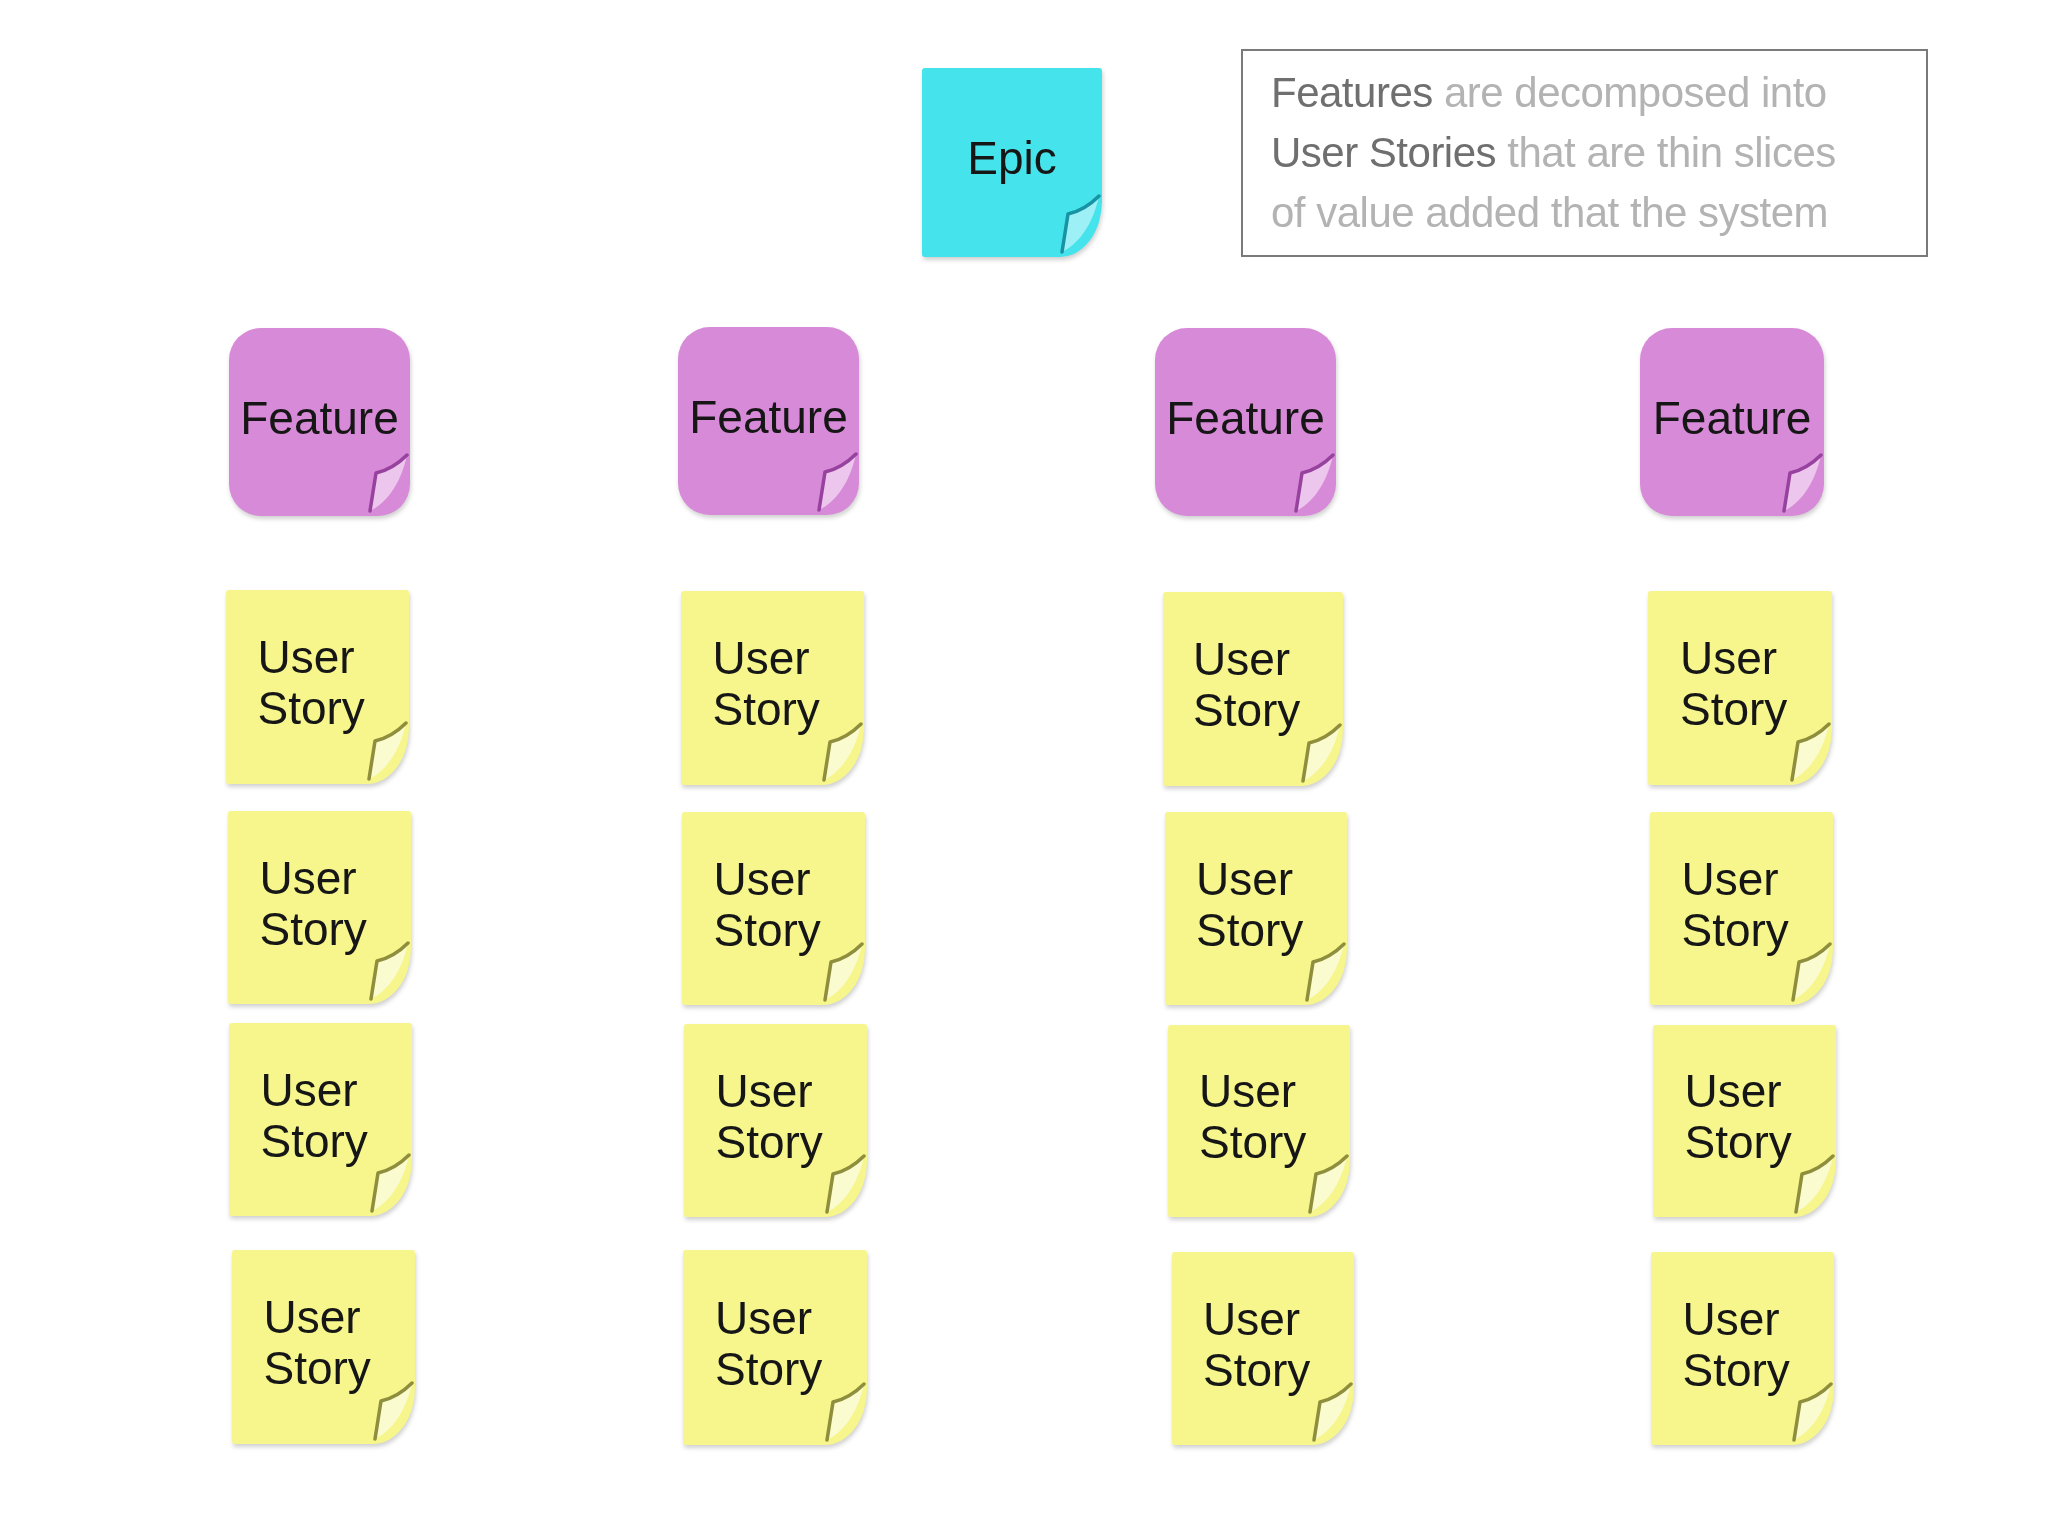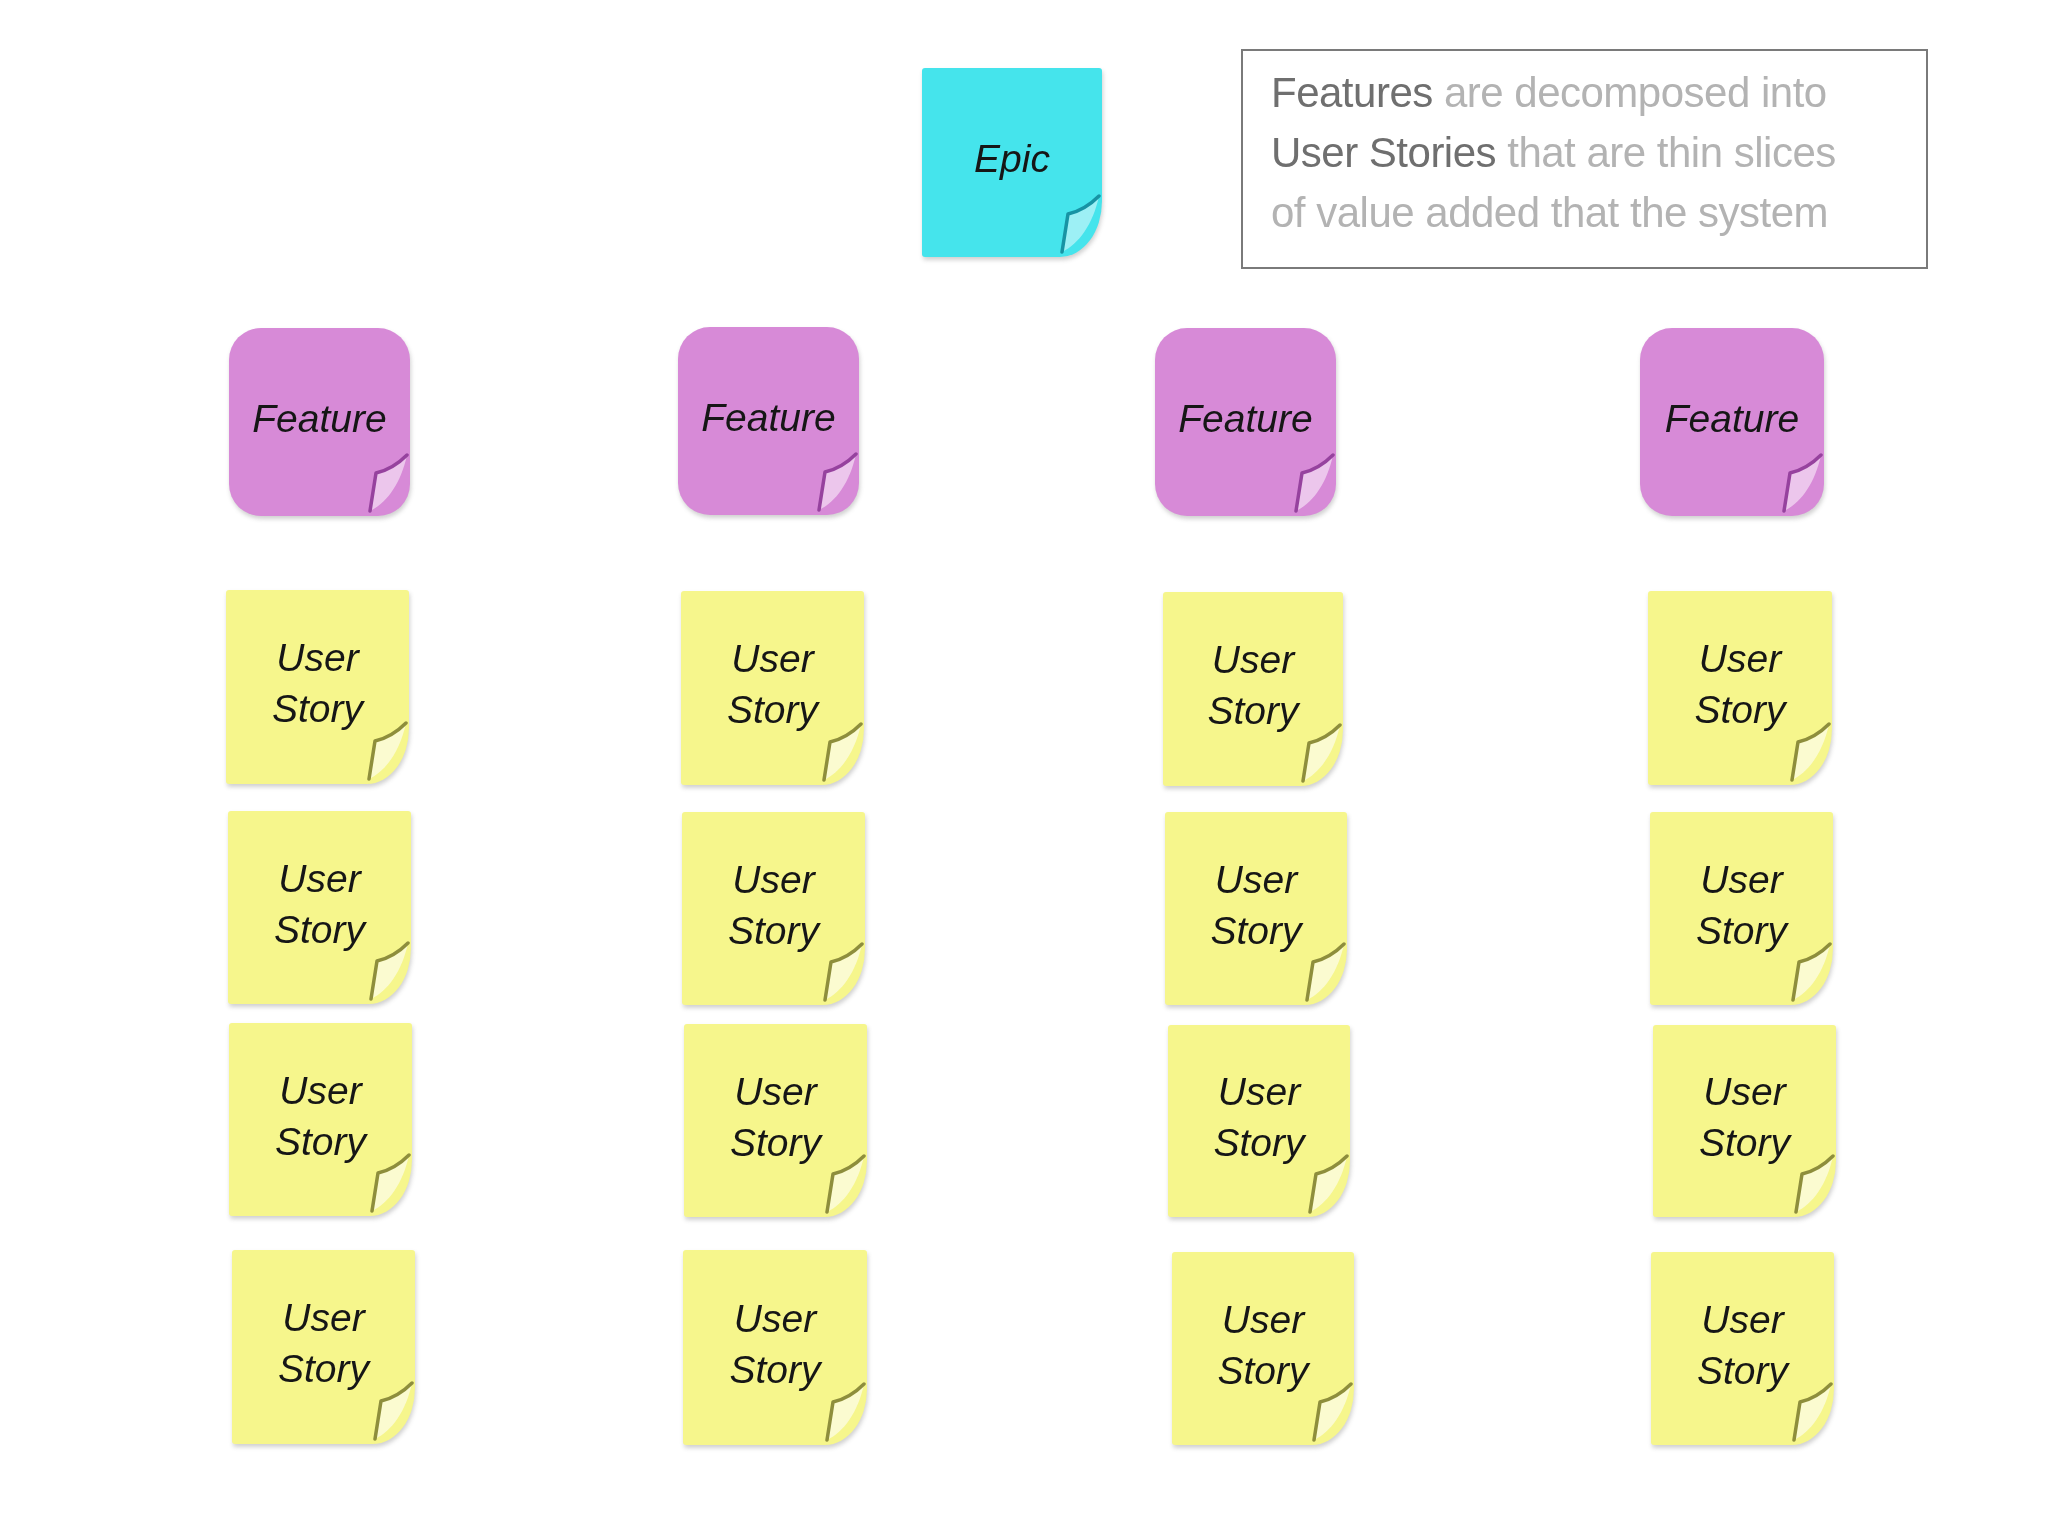--- a/index.html
+++ b/index.html
@@ -22,27 +22,25 @@
     position: absolute;
     display: flex;
     align-items: center;
     justify-content: center;
     border-radius: 3px;
     border-bottom-right-radius: 42px 56px;
     box-shadow: 1px 3px 4px rgba(90, 90, 90, 0.28);
     color: var(--note-text, #161616);
   }
   .note .note-label {
-    text-align: center;
-    font-size: 39px;
+    font-size: 46px;
     line-height: 51px;
     letter-spacing: 0px;
     white-space: nowrap;
     transform: translateY(-4px);
-    font-style: italic;
   }
   .note.story .note-label {
     white-space: normal;
     width: 120px;
   }
   .note.epic    { background: var(--epic-note, #45e4ec); }
   .note.feature { background: var(--feature-note, #d78ad7); border-radius: 32px; }
   .note.story   { background: var(--story-note, #f6f68c); }
 
   .fold {
@@ -67,21 +65,21 @@
   }
 
   
   .callout {
     position: absolute;
     left: 1241px;
     top: 49px;
     width: 655px;
     height: 192px;
     border: 2px solid var(--callout-border, #7a7a7a);
-    padding: 12px 0 12px 28px;
+    padding: 12px 0 0 28px;
     background: #ffffff;
   }
   .callout .line {
     font-size: 42px;
     line-height: 60px;
     letter-spacing: -0.5px;
     white-space: nowrap;
   }
   .callout .strong { color: var(--callout-strong-text, #6f6f6f); }
   .callout .light  { color: var(--callout-light-text, #b3b3b3); }

